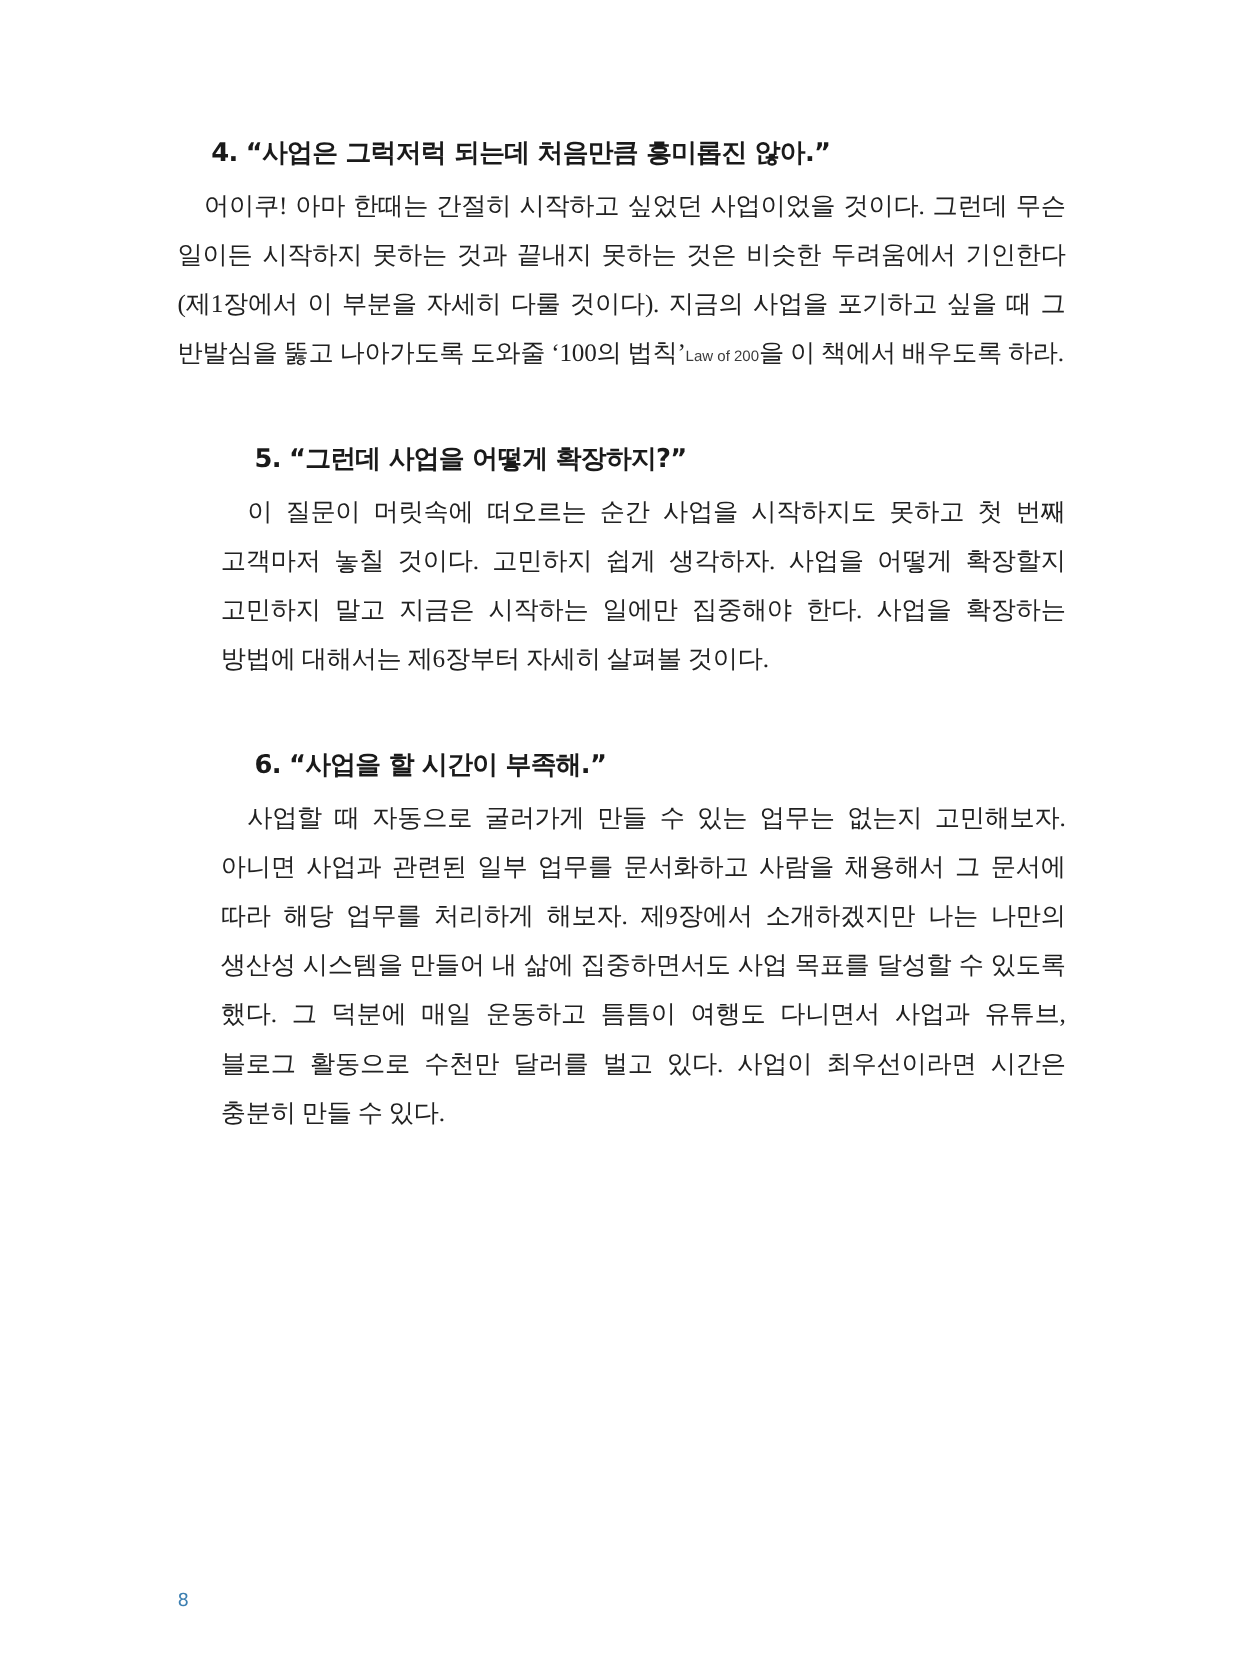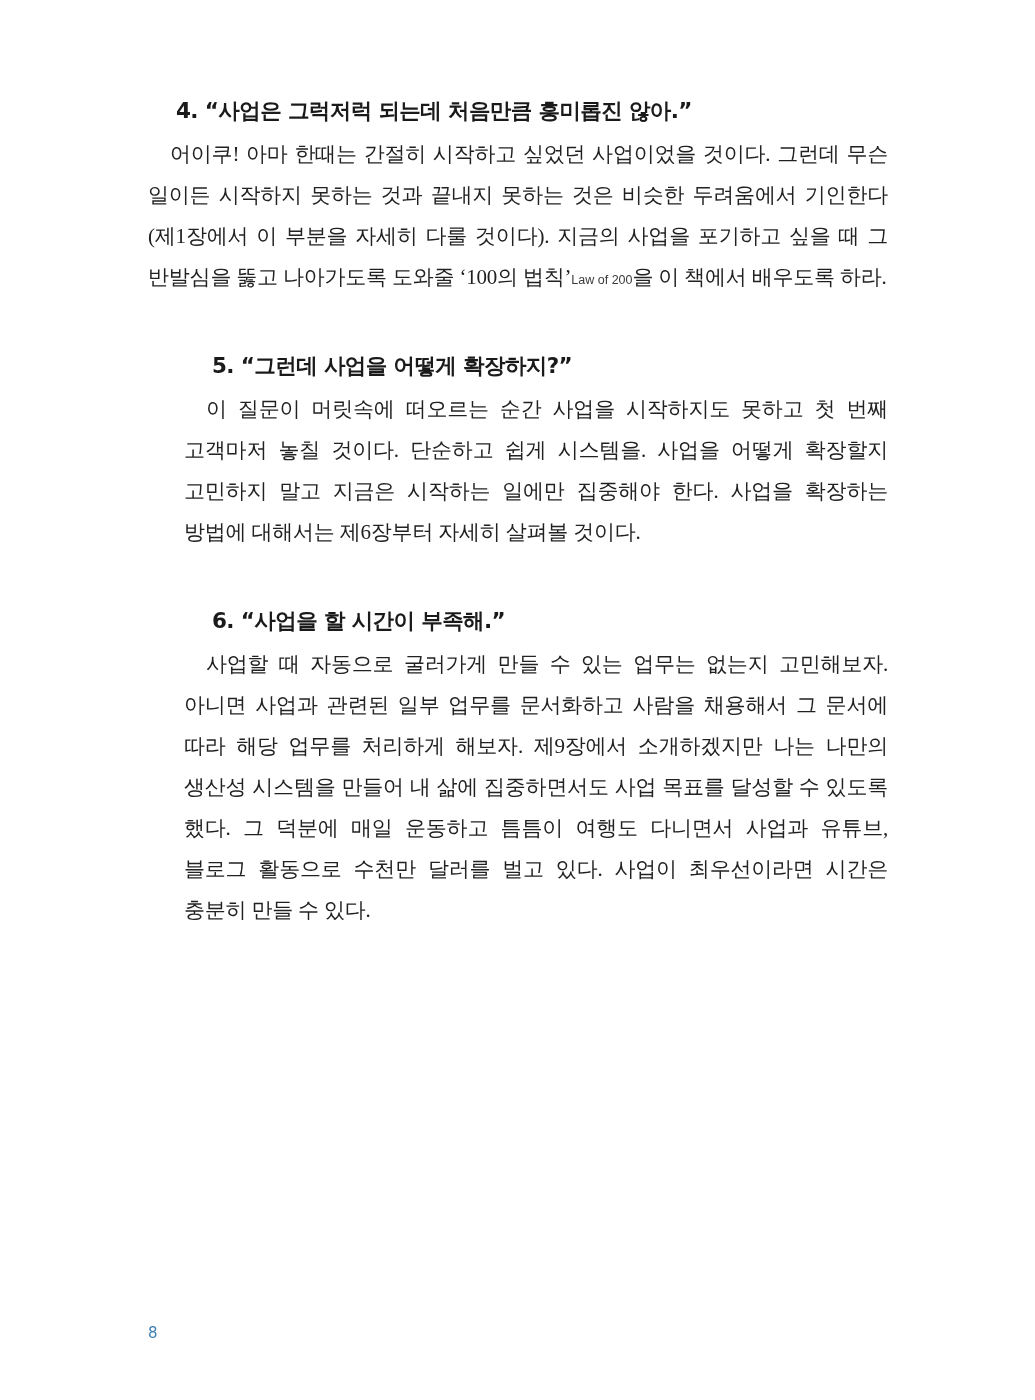--- a/index.html
+++ b/index.html
@@ -15,21 +15,21 @@
     width: 1035px;
     height: 1400px;
     background: #ffffff;
     margin: 0 auto;
     overflow: hidden;
     box-sizing: border-box;
   }
   .content {
     position: absolute;
     left: 148px;
-    top: 95px;
+    top: 112px;
     width: 740px;
   }
   .section {
     margin-bottom: 0;
   }
   .section + .section {
     margin-top: 52px;
     margin-left: 36px;
   }
   h2.heading {
@@ -76,21 +76,21 @@
 
   <div class="content">
 
     <section class="section">
       <h2 class="heading">4. “사업은 그럭저럭 되는데 처음만큼 흥미롭진 않아.”</h2>
       <p class="body-text"><span>어이쿠! 아마 한때는 간절히 시작하고 싶었던 사업이었을 것이다. 그런데 무슨 일이든 시작하지 못하는 것과 끝내지 못하는 것은 비슷한 두려움에서 기인한다(제1장에서 이 부분을 자세히 다룰 것이다). 지금의 사업을 포기하고 싶을 때 그 반발심을 뚫고 나아가도록 도와줄 ‘100의 법칙’</span><span class="sup-en">Law of 200</span><span>을 이 책에서 배우도록 하라.</span></p>
     </section>
 
     <section class="section">
       <h2 class="heading">5. “그런데 사업을 어떻게 확장하지?”</h2>
-      <p class="body-text"><span>이 질문이 머릿속에 떠오르는 순간 사업을 시작하지도 못하고 첫 번째 고객마저 놓칠 것이다. 단순하고 쉽게 시스템을. 사업을 어떻게 확장할지 고민하지 말고 지금은 시작하는 일에만 집중해야 한다. 사업을 확장하는 방법에 대해서는 제6장부터 자세히 살펴볼 것이다.</span></p>
+      <p class="body-text"><span>이 질문이 머릿속에 떠오르는 순간 사업을 시작하지도 못하고 첫 번째 고객마저 놓칠 것이다. 고민하지 쉽게 생각하자. 사업을 어떻게 확장할지 고민하지 말고 지금은 시작하는 일에만 집중해야 한다. 사업을 확장하는 방법에 대해서는 제6장부터 자세히 살펴볼 것이다.</span></p>
     </section>
 
     <section class="section">
       <h2 class="heading">6. “사업을 할 시간이 부족해.”</h2>
       <p class="body-text"><span>사업할 때 자동으로 굴러가게 만들 수 있는 업무는 없는지 고민해보자. 아니면 사업과 관련된 일부 업무를 문서화하고 사람을 채용해서 그 문서에 따라 해당 업무를 처리하게 해보자. 제9장에서 소개하겠지만 나는 나만의 생산성 시스템을 만들어 내 삶에 집중하면서도 사업 목표를 달성할 수 있도록 했다. 그 덕분에 매일 운동하고 틈틈이 여행도 다니면서 사업과 유튜브, 블로그 활동으로 수천만 달러를 벌고 있다. 사업이 최우선이라면 시간은 충분히 만들 수 있다.</span></p>
     </section>
 
   </div>
 
   <div class="page-number">8</div>

